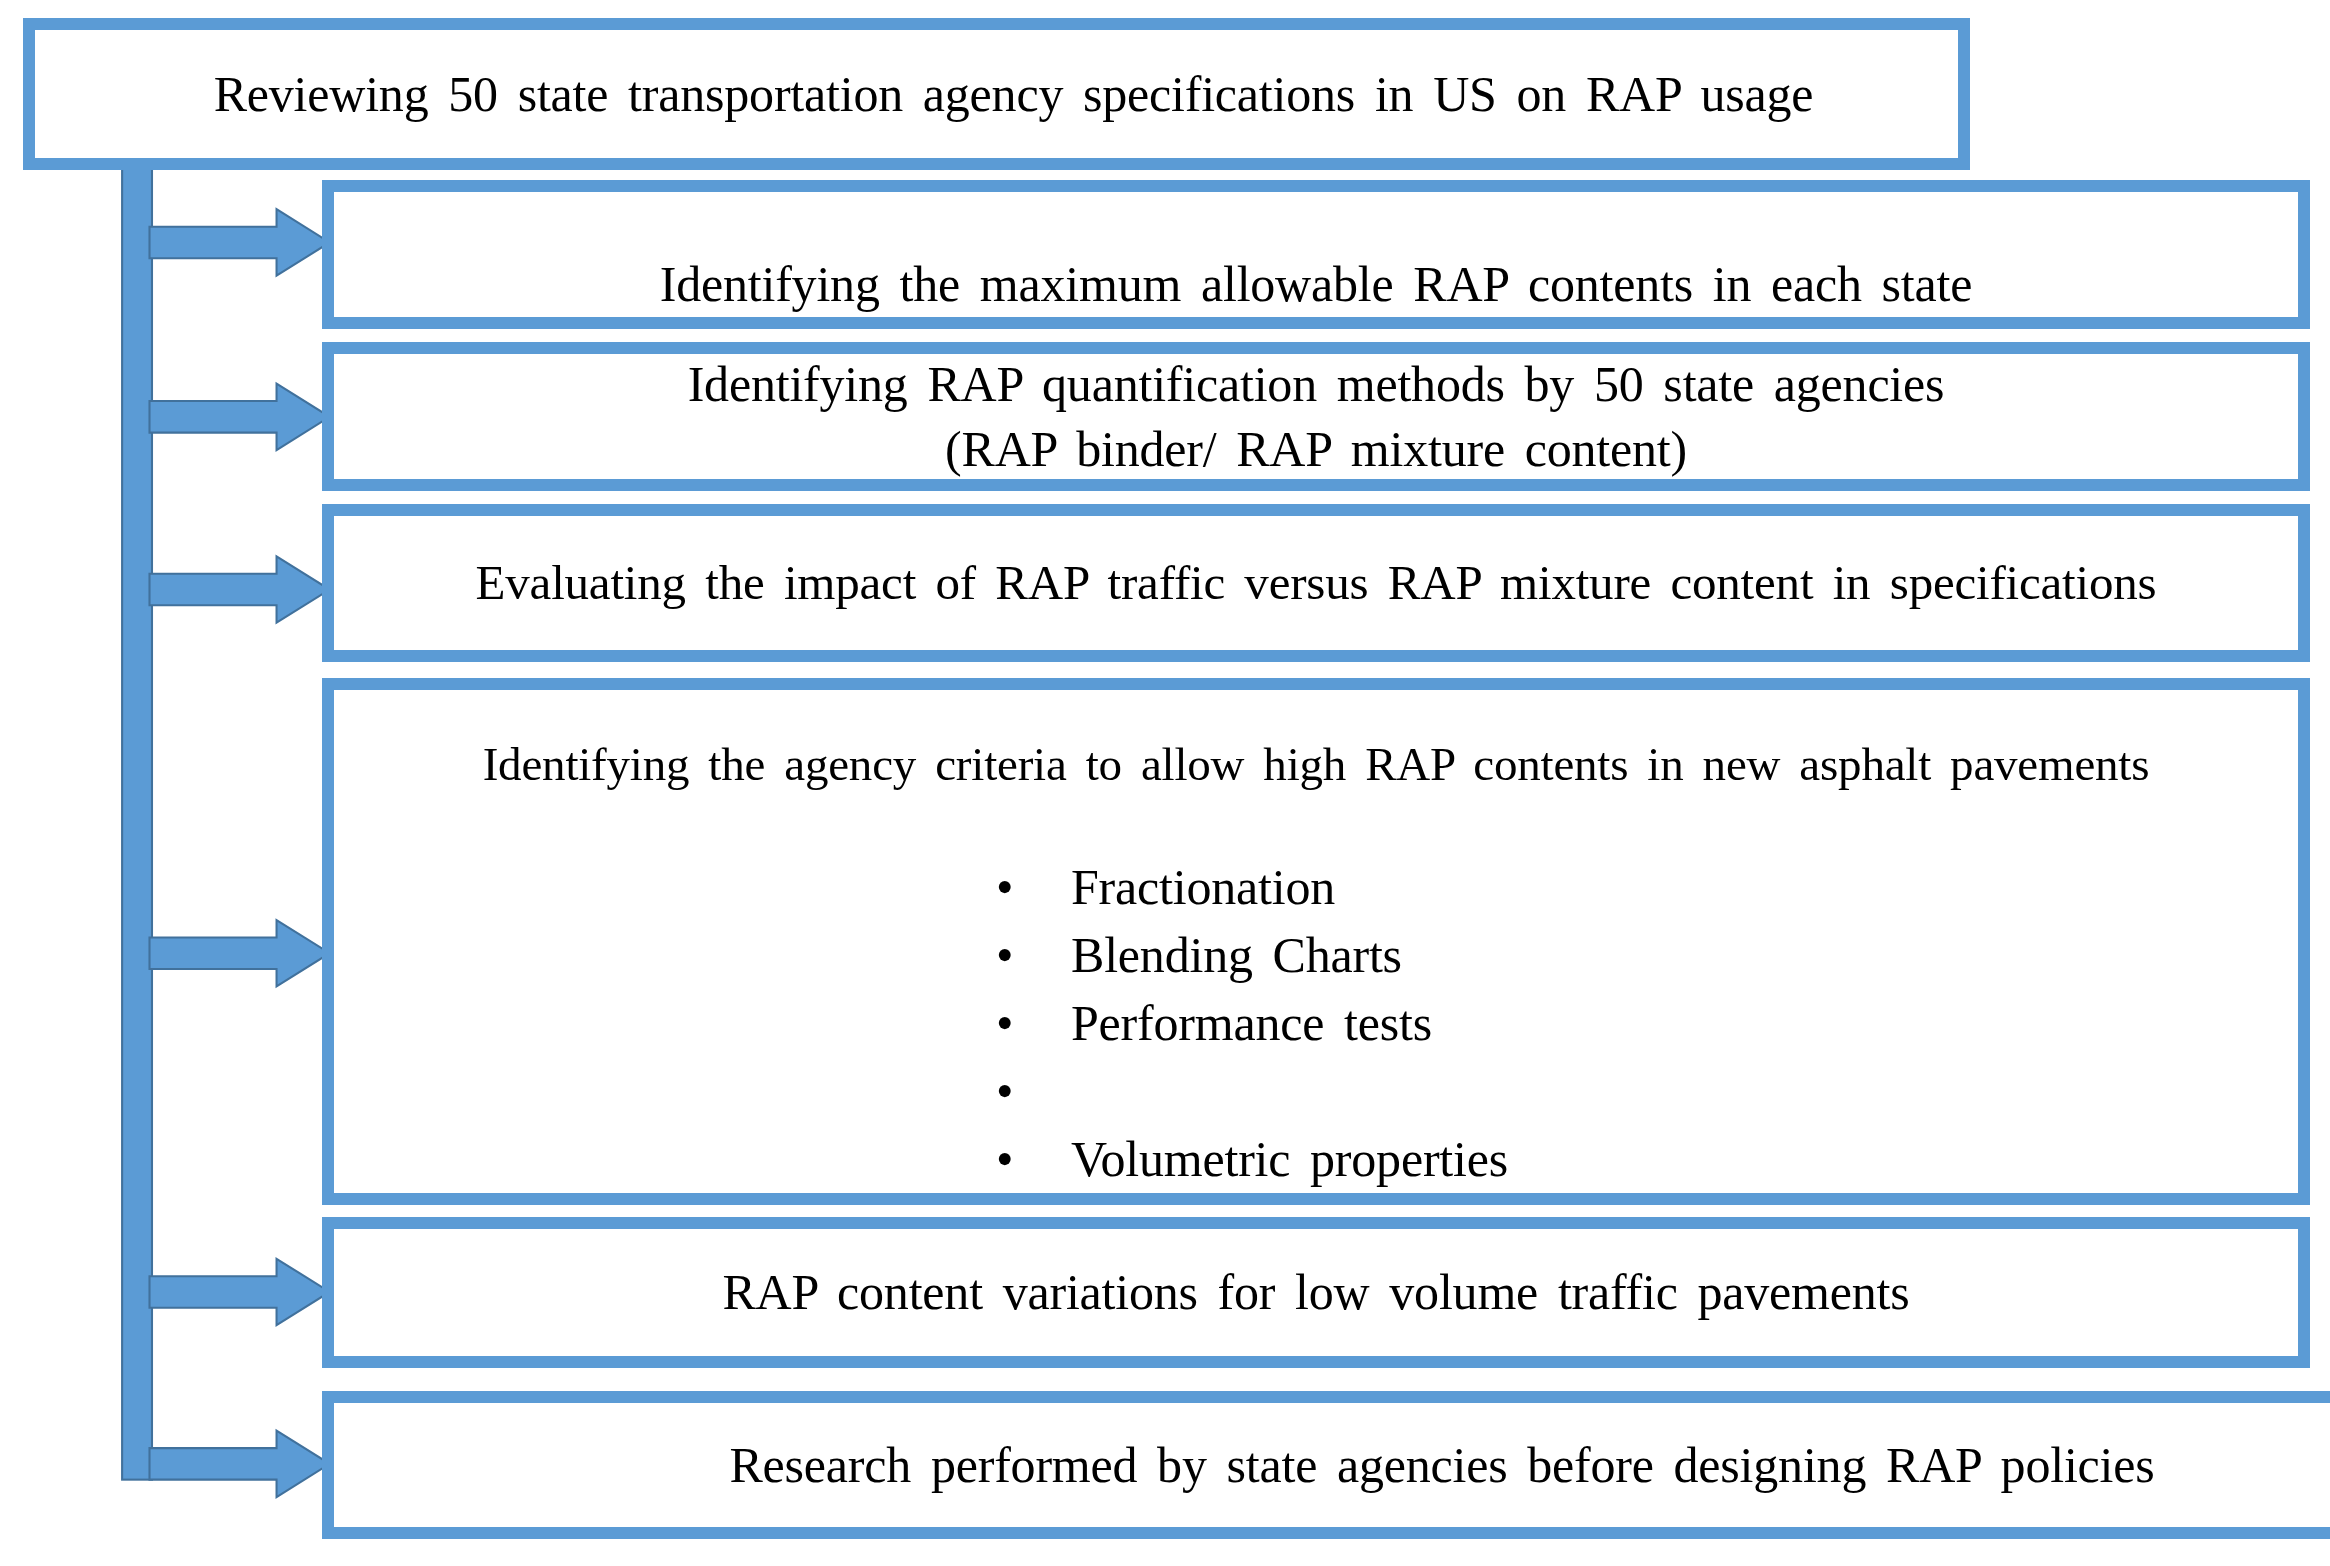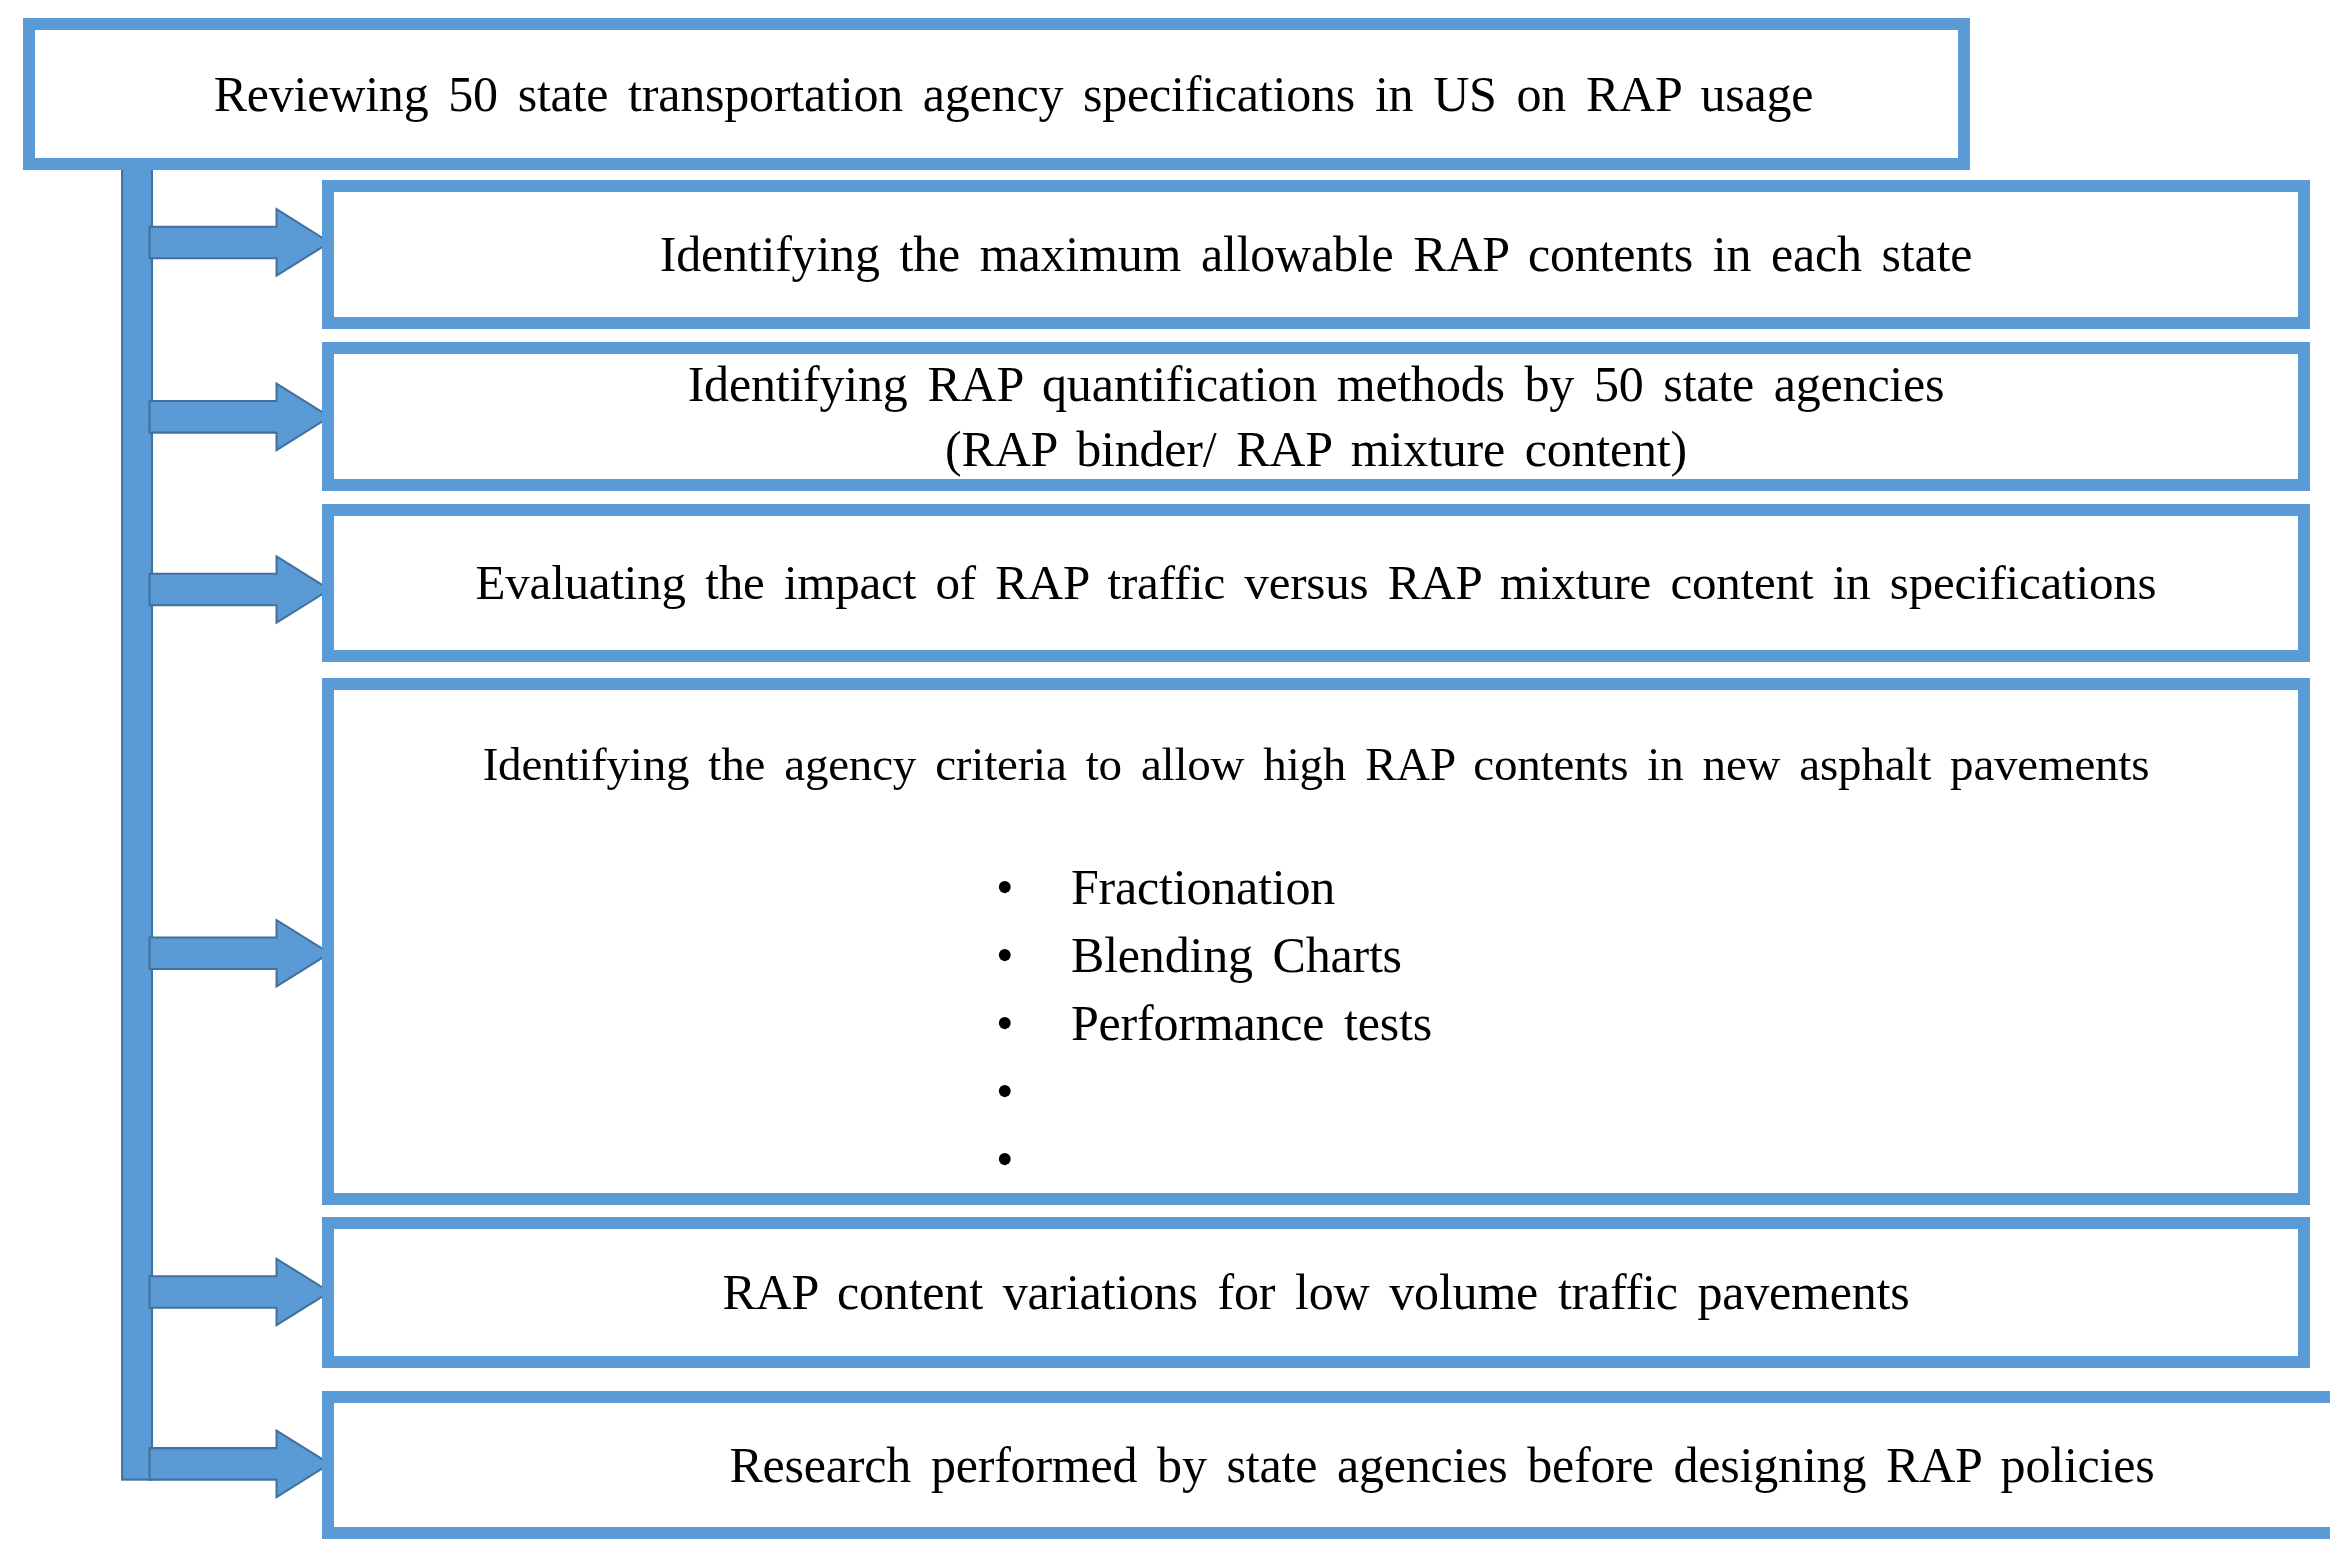--- a/index.html
+++ b/index.html
@@ -24,21 +24,21 @@
     background:var(--bg);
     border:12.5px solid var(--blue);
     display:flex;flex-direction:column;
     align-items:center;justify-content:center;
     text-align:center;
     font-size:50px;line-height:1.3;
     word-spacing:0.15em;letter-spacing:-0.2px;
   }
   .line{white-space:nowrap;}
   .box-root   {left:23px;  top:18px;   width:1947px;height:152px;padding-left:34px;}
-  .box-step-0 {left:322px; top:180px;  width:1988px;height:149px;}
+  .box-step-0 {left:322px; top:180px;  width:1988px;height:149px;justify-content:flex-end;}
   .box-step-1 {left:322px; top:342px;  width:1988px;height:149px;}
   .box-step-2 {left:322px; top:504px;  width:1988px;height:158px;font-size:49px;}
   .box-step-3 {left:322px; top:678px;  width:1988px;height:527px;justify-content:space-between;padding-top:42px;}
   .box-step-4 {left:322px; top:1217px; width:1988px;height:151px;}
   .box-step-5 {left:322px; top:1391px; width:2240px;height:148px;}
   .criteria-heading{font-size:47px;line-height:65px;white-space:nowrap;}
   .criteria-list{
     list-style:none;margin:33px 0 0 662px;padding:0;
     align-self:flex-start;text-align:left;
   }
@@ -90,20 +90,21 @@
       </li>
       <li>
         <span class="bullet-dot">•</span>
         <span>Performance tests</span>
       </li>
       <li>
         <span class="bullet-dot">•</span>
       </li>
       <li>
         <span class="bullet-dot">•</span>
+        <span>Volumetric properties</span>
       </li>
     </ul>
   </div>
 
   <div class="box box-step-4">
     <div class="line">RAP content variations for low volume traffic pavements</div>
   </div>
 
   <div class="box box-step-5">
     <div class="line">Research performed by state agencies before designing  RAP policies</div>

